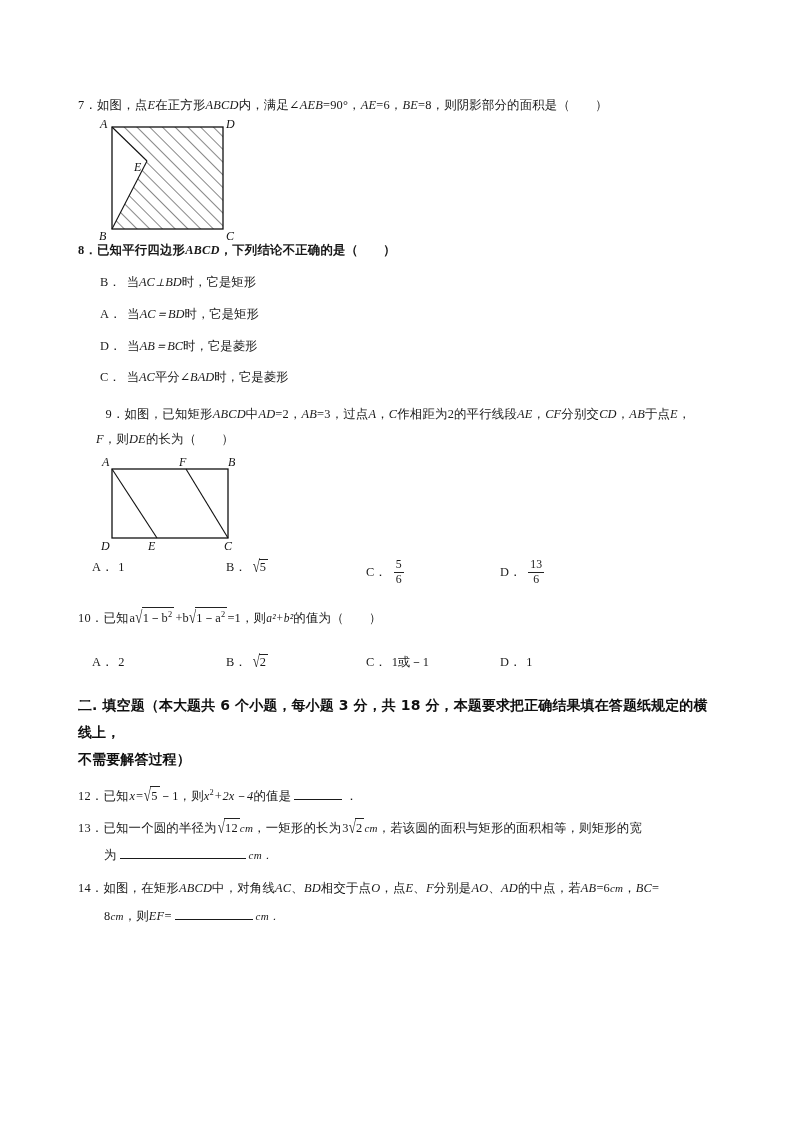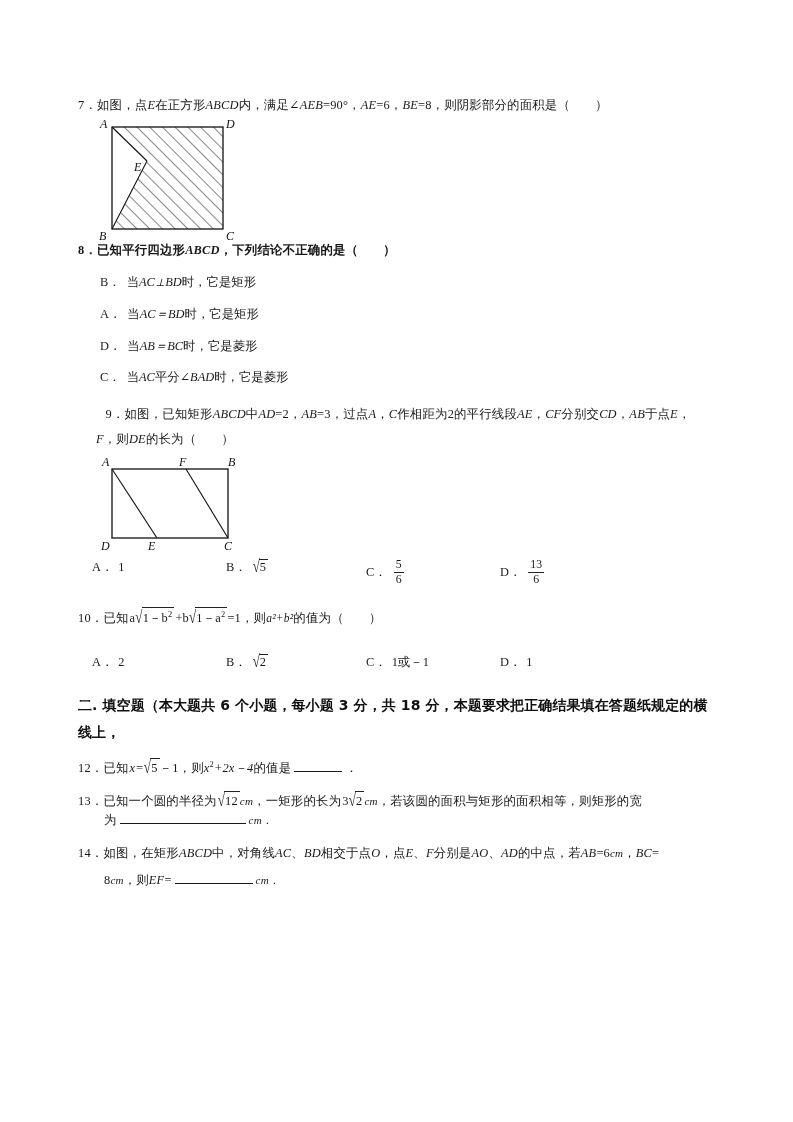--- a/index.html
+++ b/index.html
@@ -240,31 +240,32 @@
 
     <div class="opts" style="margin-top:25px;">
       <span class="opt o-a"><span class="lab">A．</span><span>2</span></span>
       <span class="opt o-b"><span class="lab">B．</span><span class="rad"><span class="sign">√</span><span class="arg">2</span></span></span>
       <span class="opt o-c"><span class="lab">C．</span><span>1或－1</span></span>
       <span class="opt o-d"><span class="lab">D．</span><span>1</span></span>
     </div>
 
     <div class="sec-head">
       <div>二. 填空题（本大题共 6 个小题，每小题 3 分，共 18 分，本题要求把正确结果填在答题纸规定的横线上，</div>
+      <div>不需要解答过程）</div>
     </div>
 
 
     <div class="q-line" style="margin-top:12px;">
       <span class="q-num" style="min-width:25px">12．</span><span>已知</span><span class="rad"><span class="mi">x=</span><span class="sign">√</span><span class="arg">5</span></span><span>－1</span><span>，则</span><span class="mi">x</span><span class="sup">2</span><span class="mi">+2x－4</span><span>的值是</span><span class="blank blank-w2"></span><span>．</span>
     </div>
 
     <div class="q-line" style="margin-top:12px;">
       <span class="q-num" style="min-width:25px">13．</span><span>已知一个圆的半径为</span><span class="rad"><span class="sign">√</span><span class="arg">12</span></span><span class="mi" style="font-size:11px">cm</span><span>，一矩形的长为</span><span class="rad"><span>3</span><span class="sign">√</span><span class="arg">2</span></span><span class="mi" style="font-size:11px">cm</span><span>，若该圆的面积与矩形的面积相等，则矩形的宽</span>
     </div>
-    <div class="q-line indent2" style="margin-top:0;">
+    <div class="q-line indent2" style="margin-top:8px;">
       <span>为</span><span class="blank blank-w3"></span><span class="mi" style="font-size:11px">cm．</span>
     </div>
 
     <div class="q-line" style="margin-top:14px;">
       <span class="q-num" style="min-width:25px">14．</span><span>如图，在矩形</span><span class="mi">ABCD</span><span>中，对角线</span><span class="mi">AC</span><span>、</span><span class="mi">BD</span><span>相交于点</span><span class="mi">O</span><span>，点</span><span class="mi">E</span><span>、</span><span class="mi">F</span><span>分别是</span><span class="mi">AO</span><span>、</span><span class="mi">AD</span><span>的中点，若</span><span class="mi">AB</span><span>=6</span><span class="mi" style="font-size:11px">cm</span><span>，</span><span class="mi">BC</span><span>=</span>
     </div>
     <div class="q-line indent2" style="margin-top:8px;">
       <span>8</span><span class="mi" style="font-size:11px">cm</span><span>，则</span><span class="mi">EF</span><span>=</span><span class="blank blank-w4"></span><span class="mi" style="font-size:11px">cm．</span>
     </div>
 

